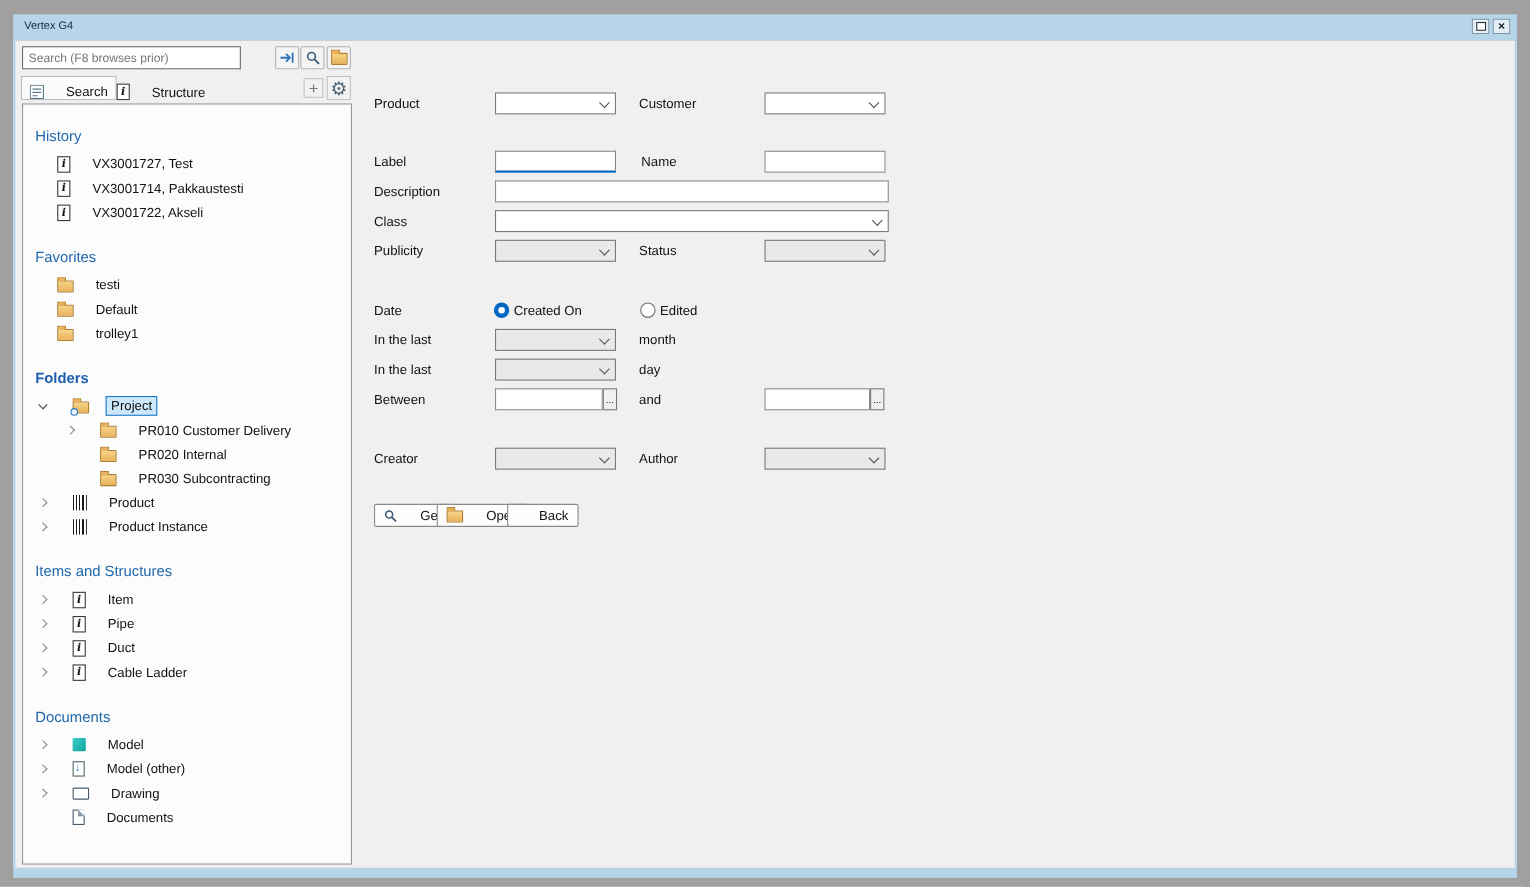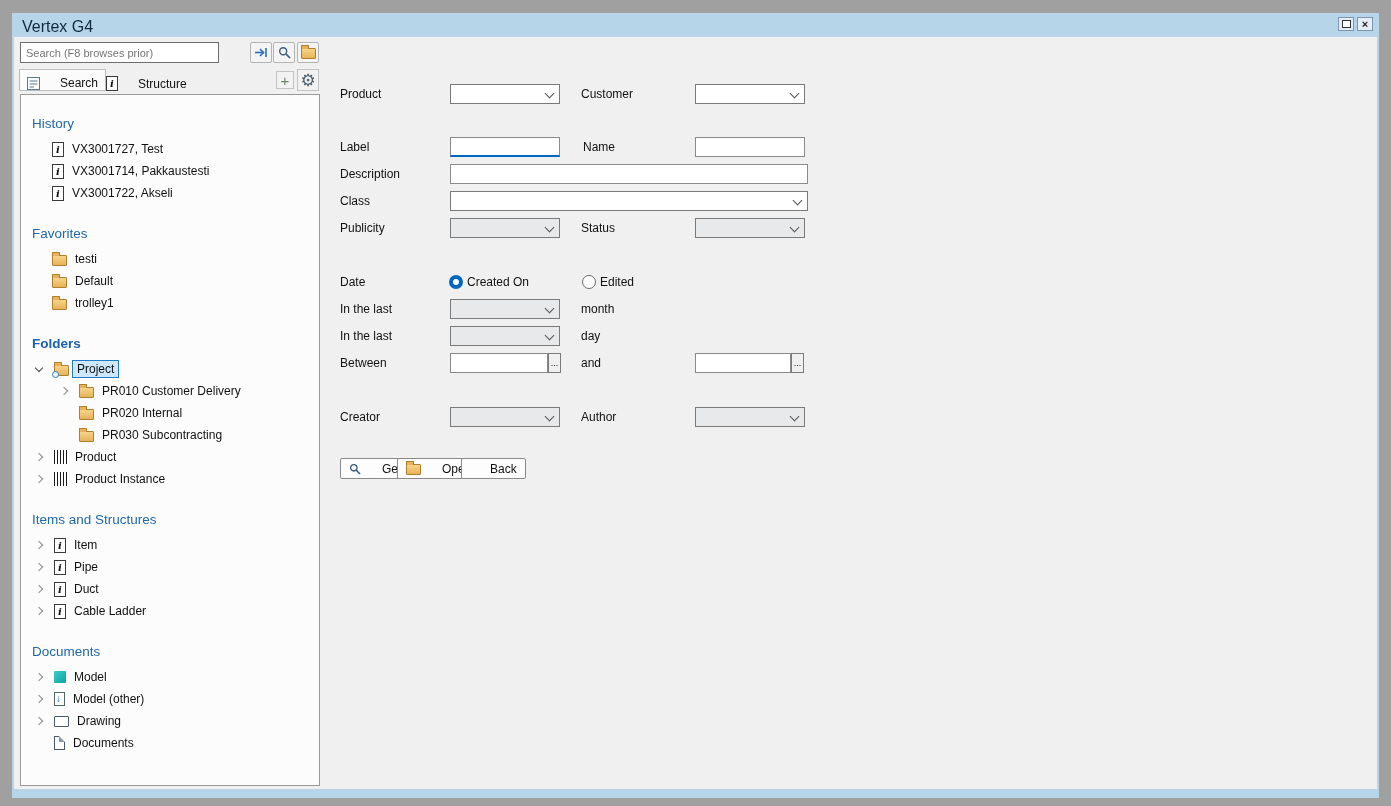--- a/index.html
+++ b/index.html
@@ -1,21 +1,21 @@
 <!DOCTYPE html>
 <html><head>
 <meta charset="utf-8">
 <style>
   html,body{margin:0;padding:0;}
   body{background:#a0a0a0;font-family:"Liberation Sans","DejaVu Sans",sans-serif;}
   #canvas{position:relative;width:1391px;height:806px;background:#a0a0a0;overflow:hidden;}
 
   
   .titlebar{position:absolute;left:12px;top:13px;width:1367px;height:24px;background:#b7d5e9;box-sizing:border-box;}
-  .titlebar .title{position:absolute;left:10px;top:5px;font-size:16px;color:#10293c;}
+  .titlebar .title{position:absolute;left:10px;top:5px;font-size:10px;color:#10293c;}
   .winbtns{position:absolute;right:6px;top:4px;display:flex;gap:3px;}
   .wbtn{width:16px;height:14px;border:1px solid #7d96ab;background:#e4eef6;padding:0;display:flex;align-items:center;justify-content:center;cursor:default;}
   .wic-restore{width:7px;height:6px;border:1px solid #333;display:block;background:#fff;}
   .wic-close{font-size:11px;line-height:1;color:#222;font-weight:bold;}
   .content-bg{position:absolute;left:12px;top:37px;width:1367px;height:752px;background:#f0f0f0;}
   .edge{position:absolute;background:#b7d5e9;}
   .edge.left{left:12px;top:37px;width:2px;height:752px;}
   .edge.right{left:1377px;top:37px;width:2px;height:752px;}
   .edge.bottom{left:12px;top:789px;width:1367px;height:9px;}
 
@@ -29,21 +29,21 @@
   .tab.active{background:#fbfbfb;border:1px solid #bdbdbd;}
   .flatbtn{position:absolute;border:1px solid #c3c3c3;background:#f2f2f2;display:flex;align-items:center;justify-content:center;box-sizing:border-box;padding:0;cursor:default;}
   .plus-glyph{font-size:15px;color:#6f7f6f;line-height:1;}
   .gear-glyph{font-size:17px;color:#4a6374;line-height:1;}
 
   
   .sidebar{position:absolute;left:20px;top:94px;width:300px;height:692px;background:#fcfcfc;border:1px solid #9a9a9a;box-sizing:border-box;overflow:hidden;}
   .stitle{font-size:13.5px;color:#2068ac;margin:21px 0 6px 11px;line-height:17px;font-weight:400;}
   .stitle.first{margin-top:20px;}
   .stitle.bold{font-weight:700;color:#1b5fb0;}
-  .srow{height:22px;display:flex;align-items:center;gap:8px;padding-left:11px;font-size:12px;color:#111;cursor:default;}
+  .srow{height:22px;display:flex;align-items:center;gap:20px;padding-left:11px;font-size:12px;color:#111;cursor:default;}
   .srow.noarrow{padding-left:31px;}
   .srow.indent1{padding-left:36px;}
   .chev{width:14px;height:14px;position:relative;flex:0 0 14px;}
   .chev.right::after{content:"";position:absolute;left:4px;top:4px;width:5px;height:5px;border-top:1.4px solid #8a8a8a;border-right:1.4px solid #8a8a8a;transform:rotate(45deg);}
   .chev.down::after{content:"";position:absolute;left:4px;top:3px;width:5px;height:5px;border-top:1.4px solid #444;border-right:1.4px solid #444;transform:rotate(135deg);}
   .chev.none{visibility:hidden;}
   .sel{background:#cde8fc;border:1px solid #2279c4;padding:1px 4px;margin-left:-5px;}
 
   
   .ic-info{width:12px;height:15px;background:#fff;border:1px solid #3a3a3a;box-sizing:border-box;display:flex;align-items:center;justify-content:center;flex:0 0 12px;}

